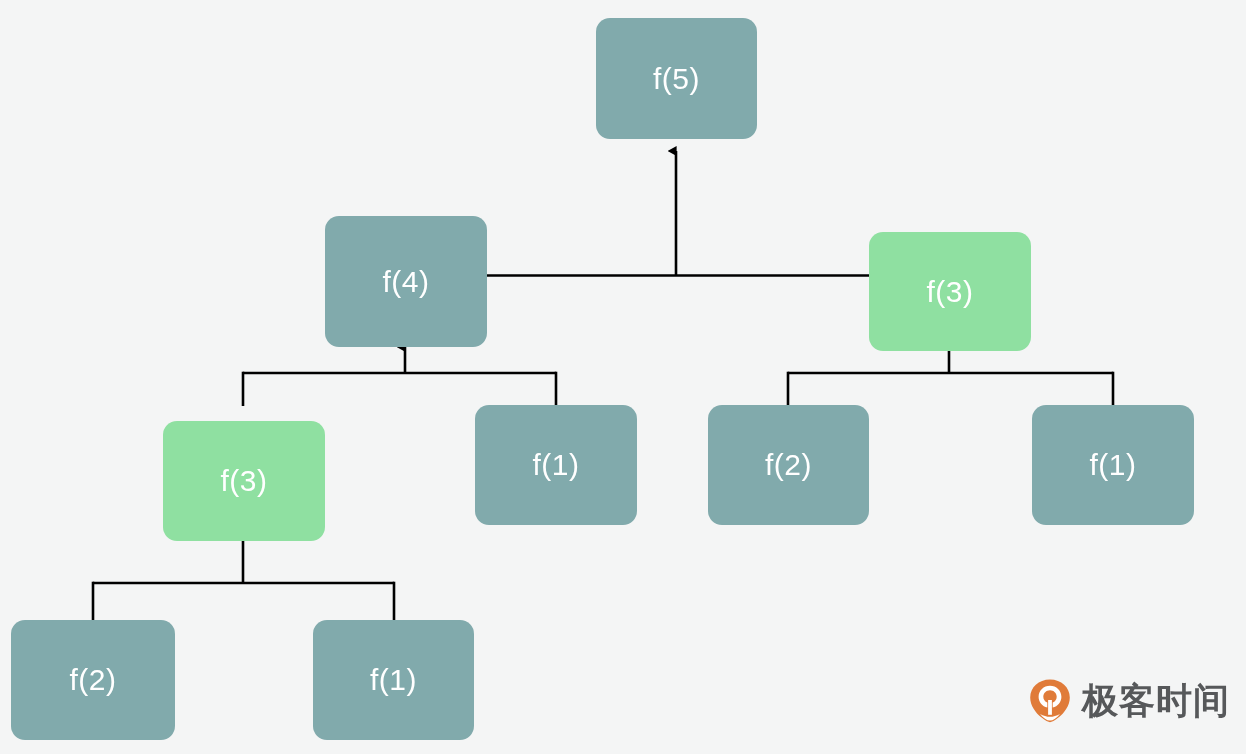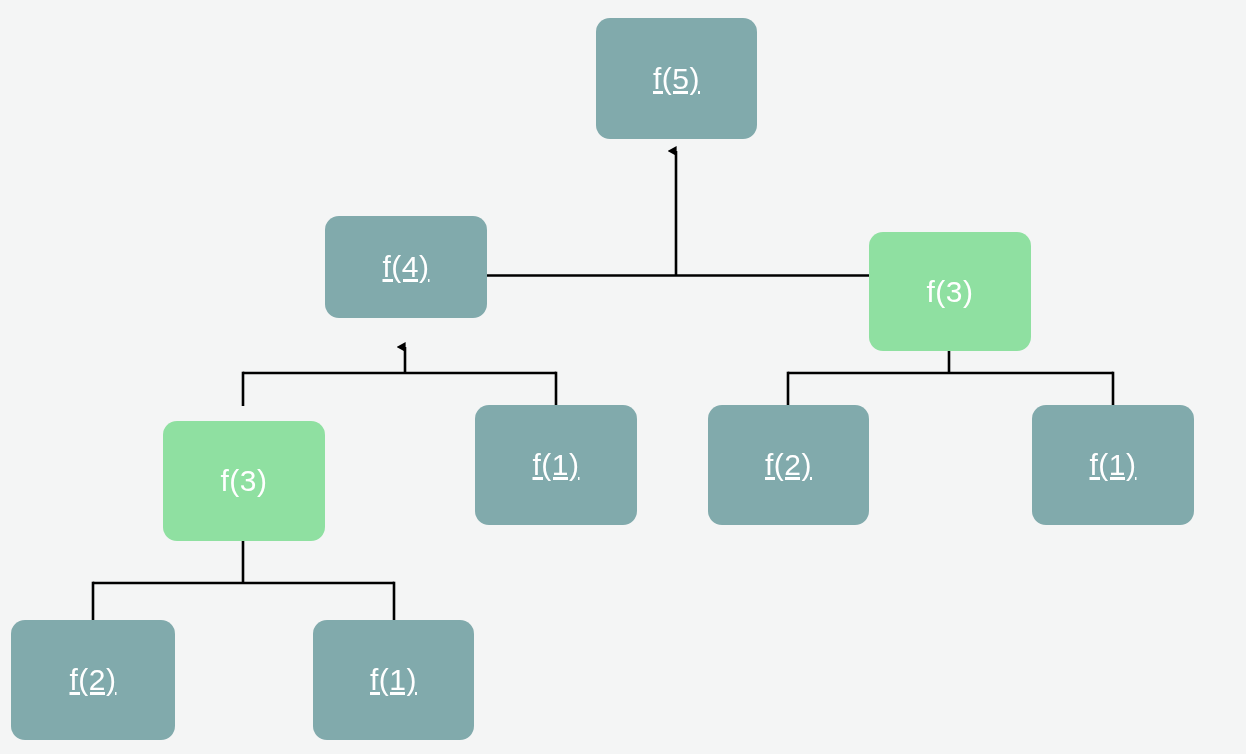--- a/index.html
+++ b/index.html
@@ -35,21 +35,21 @@
     justify-content: center;
     border-radius: 14px;
     color: #ffffff;
     font-size: 30px;
     font-weight: 400;
     letter-spacing: 0.5px;
     line-height: 1;
     user-select: none;
     box-sizing: border-box;
   }
-  .node.teal   { background: #81aaac; text-decoration: underline; }
+  .node.teal   { background: #81aaac; }
   .node.green  { background: #8fe0a1; margin-top: 16px; }
 
   #watermark {
     position: absolute;
     display: flex;
     align-items: center;
     gap: 10px;
     left: 1028px;
     top: 678px;
   }
@@ -101,23 +101,32 @@
 
     <g>
       <line x1="93" y1="583" x2="394" y2="583" stroke="#000000" stroke-width="2.6"></line>
       <line x1="93" y1="581.7" x2="93" y2="621" stroke="#000000" stroke-width="2.6"></line>
       <line x1="394" y1="581.7" x2="394" y2="621" stroke="#000000" stroke-width="2.6"></line>
       <line x1="243" y1="583" x2="243" y2="537" stroke="#000000" stroke-width="2.6" marker-end="url(#arrowhead)"></line>
     </g>
   </svg>
 
   <div class="node teal" style="left: 596px; top: 18px; width: 161px; height: 121px;">f(5)</div>
-  <div class="node teal" style="left: 325px; top: 216px; width: 162px; height: 102px;">f(4)</div>
+  <div class="node teal" style="left: 325px; top: 216px; width: 162px; height: 131px;">f(4)</div>
   <div class="node green" style="left: 869px; top: 216px; width: 162px; height: 119px;">f(3)</div>
   <div class="node green" style="left: 163px; top: 405px; width: 162px; height: 120px;">f(3)</div>
   <div class="node teal" style="left: 475px; top: 405px; width: 162px; height: 120px;">f(1)</div>
   <div class="node teal" style="left: 708px; top: 405px; width: 161px; height: 120px;">f(2)</div>
   <div class="node teal" style="left: 1032px; top: 405px; width: 162px; height: 120px;">f(1)</div>
   <div class="node teal" style="left: 11px; top: 620px; width: 164px; height: 120px;">f(2)</div>
   <div class="node teal" style="left: 313px; top: 620px; width: 161px; height: 120px;">f(1)</div>
 
+  <div id="watermark">
+    <svg id="wm-logo" viewBox="0 0 44 46" xmlns="http://www.w3.org/2000/svg">
+      <path d="M22 1.5 C10.6 1.5 2.2 9.4 2.2 19.4 C2.2 27.6 7.6 34.8 13.6 39.6 C17.2 42.5 20.4 44.3 22 44.3 C23.6 44.3 26.8 42.5 30.4 39.6 C36.4 34.8 41.8 27.6 41.8 19.4 C41.8 9.4 33.4 1.5 22 1.5 Z" fill="#e07b39"></path>
+      <path d="M22 7.8 C15.6 7.8 10.6 12.6 10.6 18.8 C10.6 24.2 14.3 28.5 19.3 29.6 L19.3 24.6 C16.9 23.7 15.3 21.5 15.3 18.8 C15.3 15.2 18.3 12.3 22 12.3 C25.7 12.3 28.7 15.2 28.7 18.8 C28.7 21.5 27.1 23.7 24.7 24.6 L24.7 29.6 C29.7 28.5 33.4 24.2 33.4 18.8 C33.4 12.6 28.4 7.8 22 7.8 Z" fill="#ffffff"></path>
+      <path d="M20.1 22.0 L23.9 22.0 L23.9 36.8 L20.1 36.8 Z" fill="#ffffff"></path>
+      <path d="M12.0 36.0 C15.2 40.2 18.9 42.6 22 42.6 C25.1 42.6 28.8 40.2 32.0 36.0 C28.6 37.9 25.3 38.8 22 38.8 C18.7 38.8 15.4 37.9 12.0 36.0 Z" fill="#ffffff"></path>
+    </svg>
+    <span id="wm-text">极客时间</span>
+  </div>
 
 </div>
 
 </body></html>

